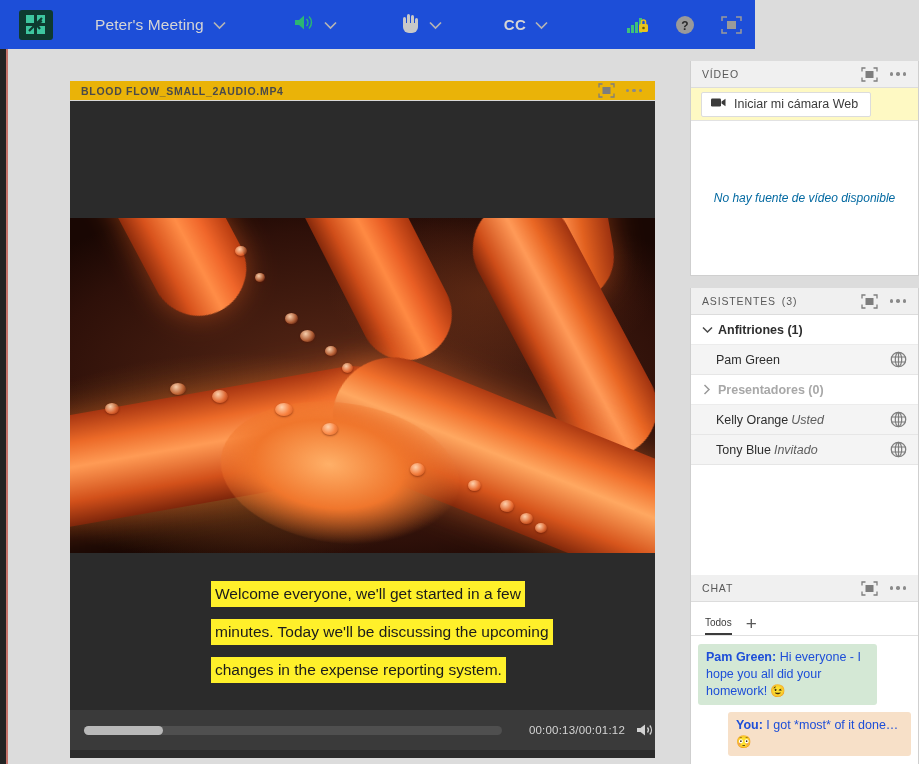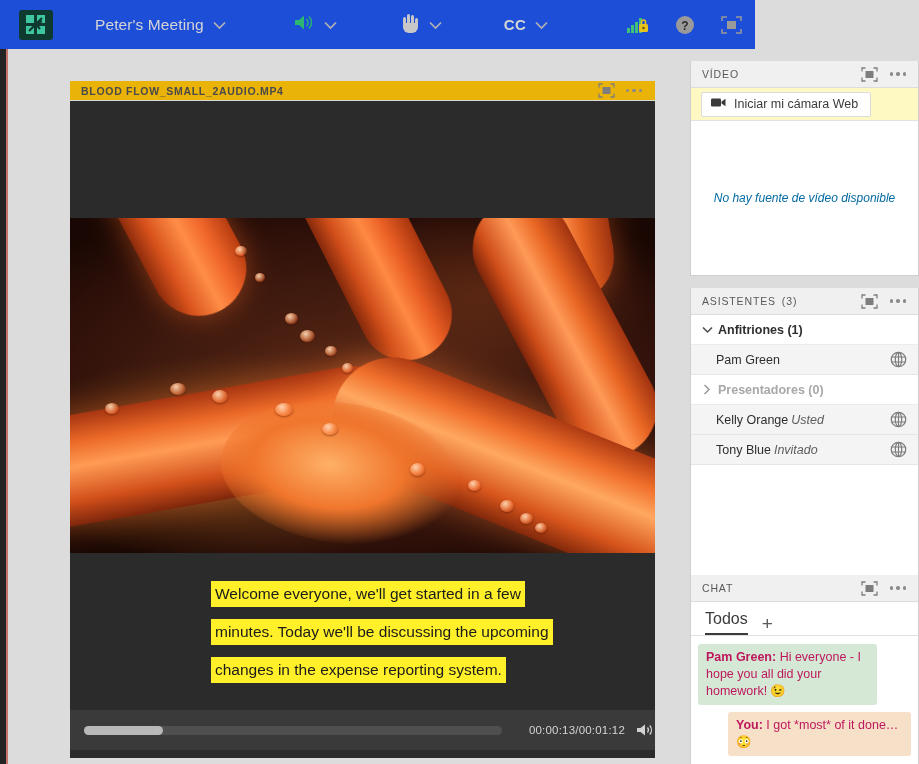--- a/index.html
+++ b/index.html
@@ -223,26 +223,26 @@
   }
   .person .nm { margin-left: 25px; font-size: 12.5px; color: #2e2e2e; }
   .person .nm em { font-style: italic; color: #5d5d5d; margin-left: 3px; }
   .person .globe { margin-left: auto; margin-right: 11px; display: flex; }
   .att-filler { background: #fff; height: 67px; }
 
   
   #pod-chat { top: 520px; height: 244px; background: #fff; }
   .chat-tabs { height: 34px; display: flex; align-items: flex-end; background: #fff; border-bottom: 1px solid #e0e0e0; }
   .chat-tab {
-    margin-left: 14px; font-size: 16px; color: #3b3b3b;
+    margin-left: 14px; font-size: 10px; color: #3b3b3b;
     padding-bottom: 5px; border-bottom: 2px solid #3b3b3b;
   }
   .chat-plus { margin-left: 14px; font-size: 19px; color: #5a5a5a; padding-bottom: 2px; line-height: 1; }
   .chat-body { height: 133px; background: #fff; padding: 8px 7px 0 7px; }
-  .msg { border-radius: 3px; padding: 5px 8px; font-size: 12.5px; line-height: 17px; color: #be185d; }
+  .msg { border-radius: 3px; padding: 5px 8px; font-size: 12.5px; line-height: 17px; color: #1d4ed8; }
   .msg.in { background: #d4e8d5; margin-right: 34px; }
   .msg.out { background: #f7e0c8; margin-left: 30px; margin-top: 7px; }
   .msg .who { font-weight: bold; }
   .chat-input {
     height: 37px; border-top: 1px solid #d8d8d8; background: #fff;
     display: flex; align-items: center;
   }
 </style>
 </head>
 <body>

